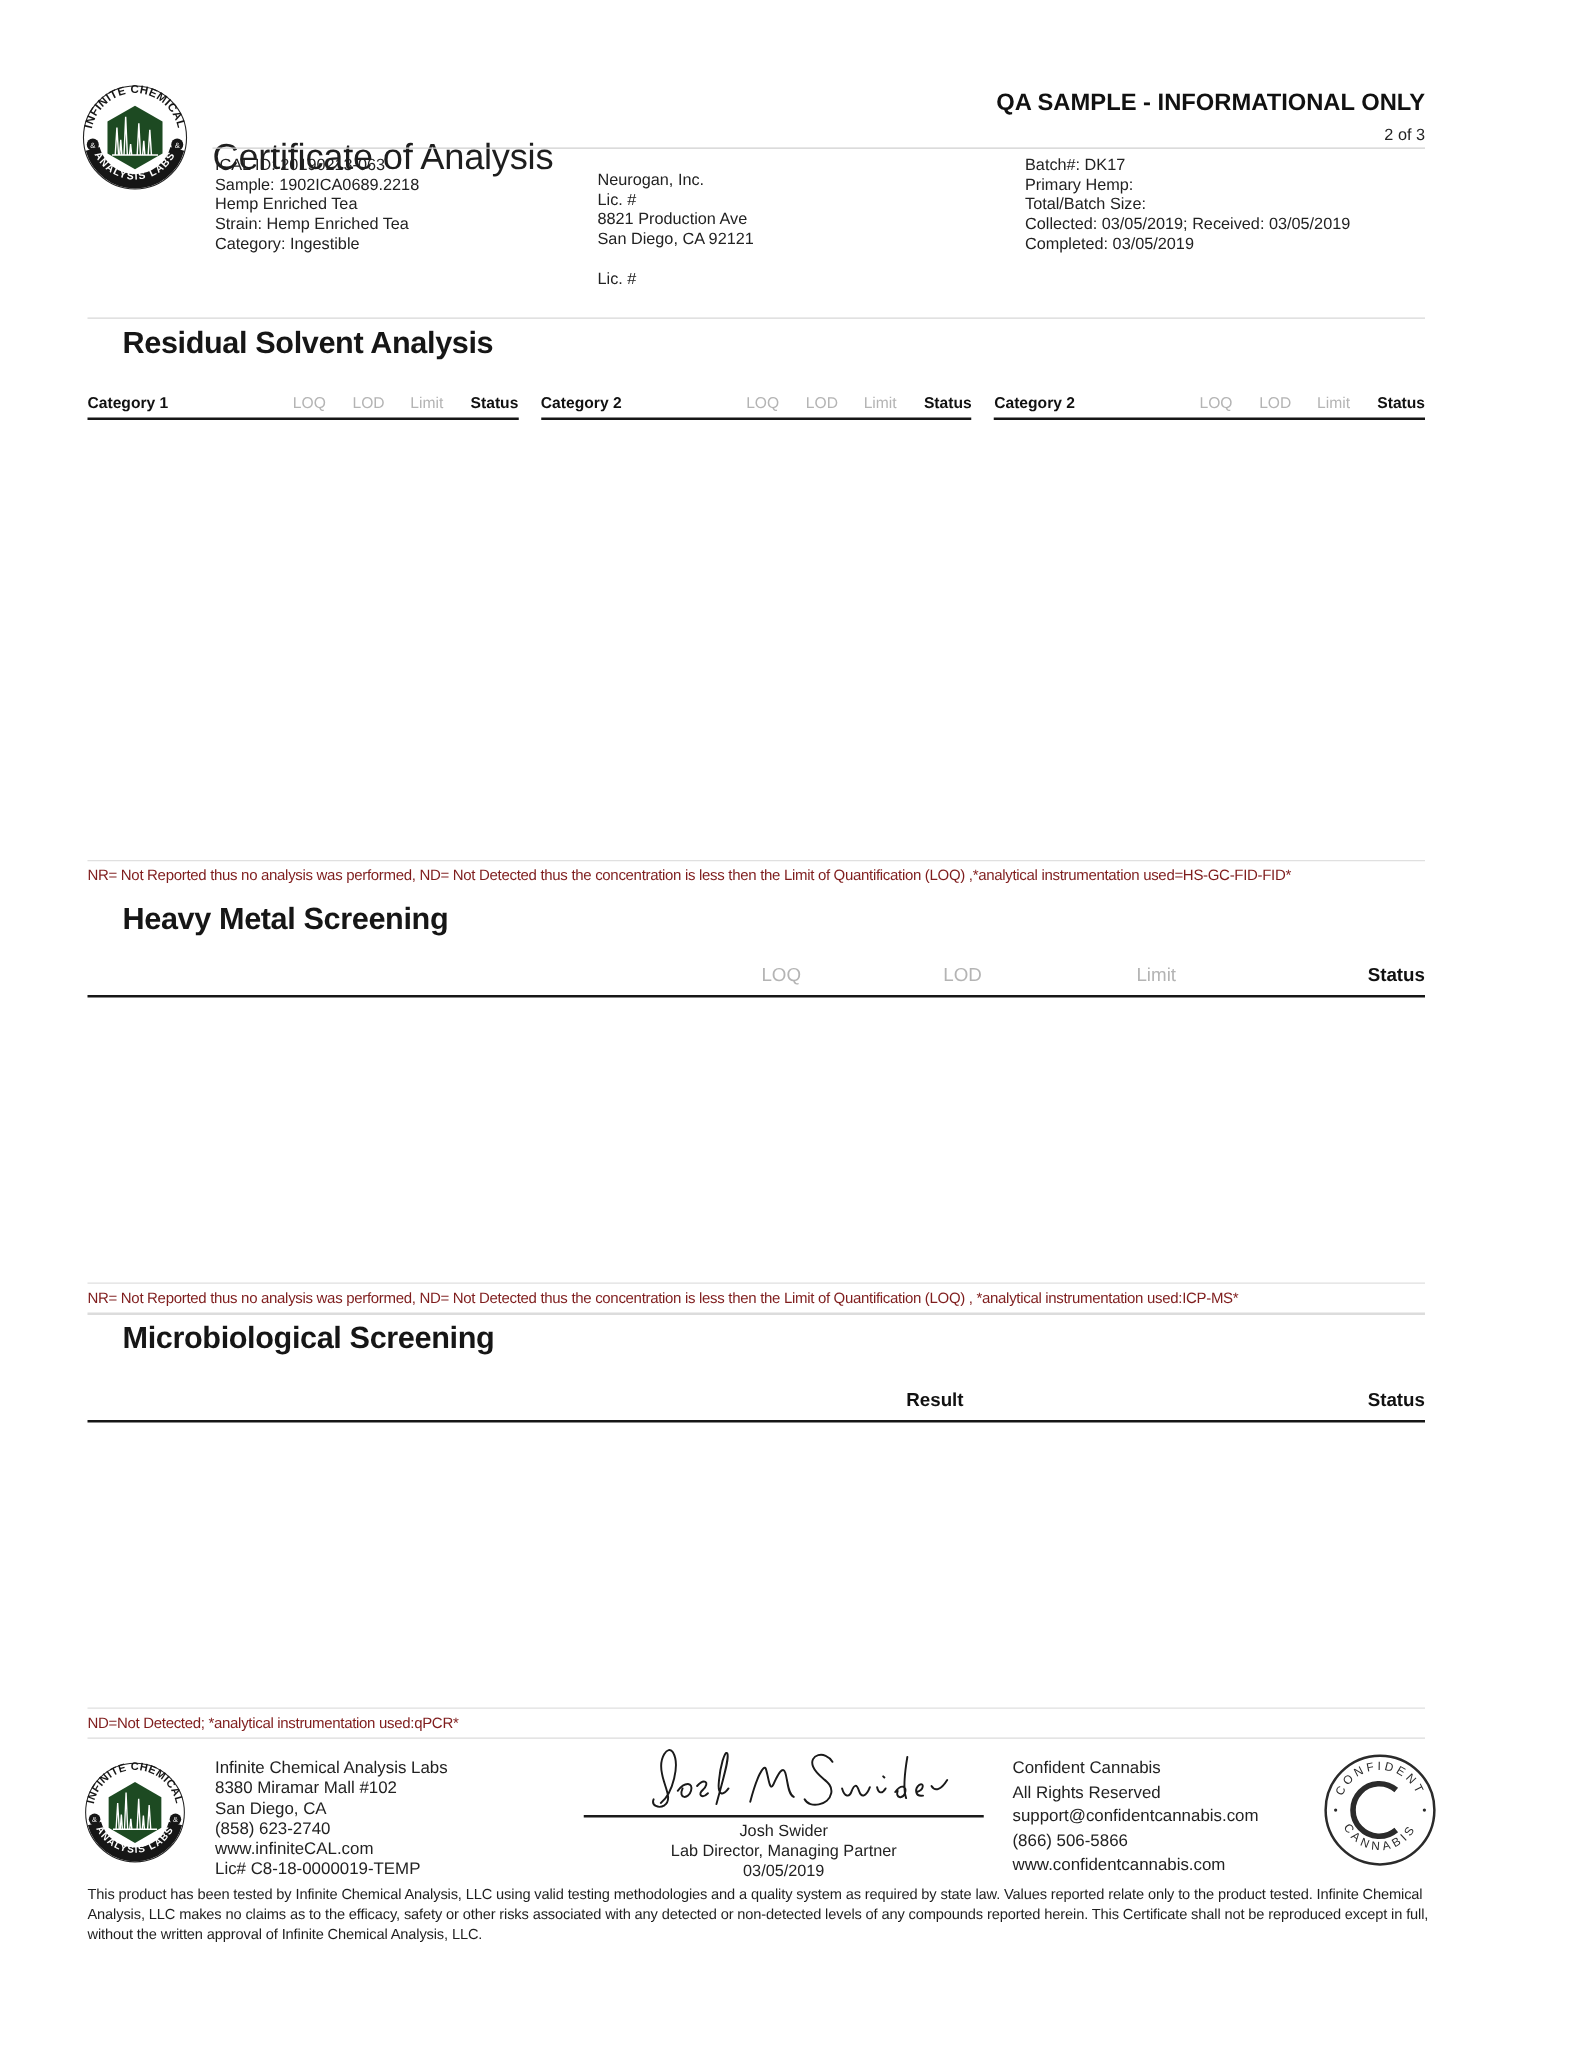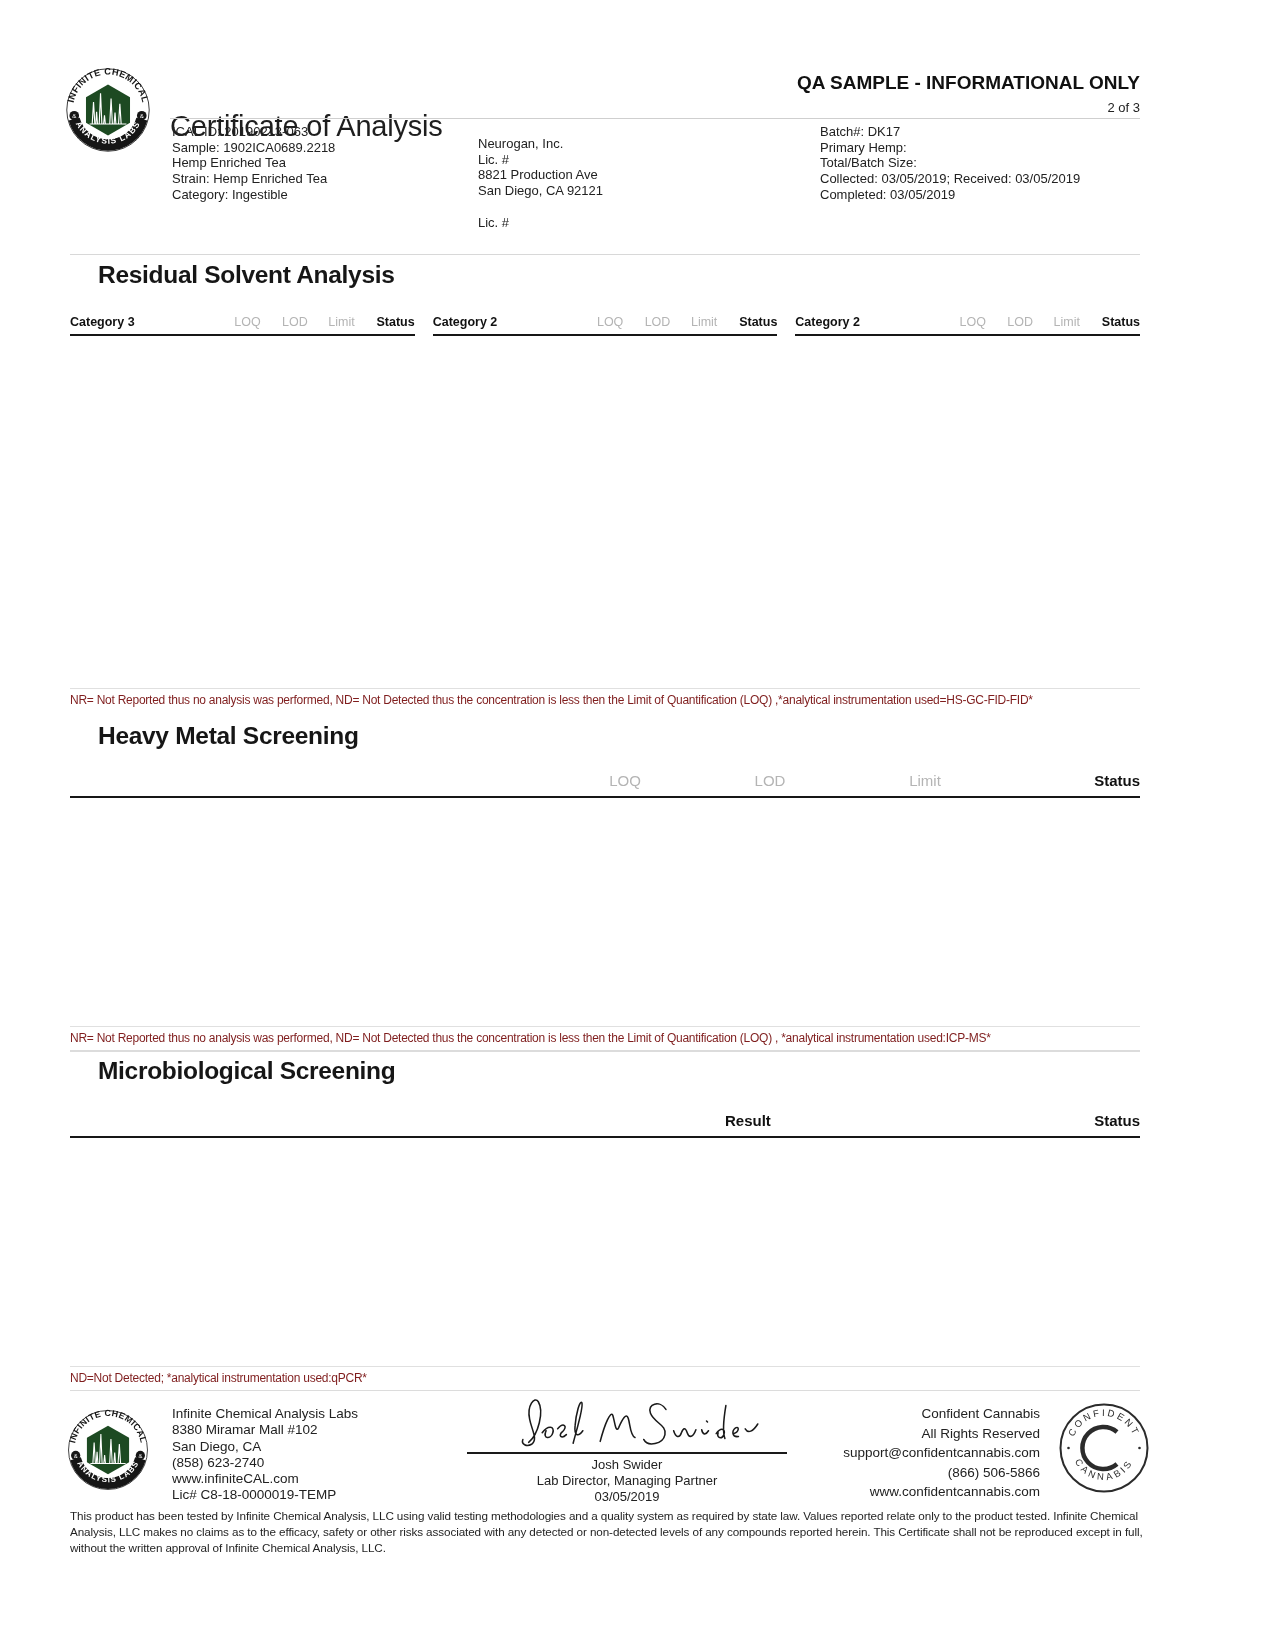--- a/index.html
+++ b/index.html
@@ -45,21 +45,21 @@
   .mi-header{left:70px;top:1112px;width:1070px;height:22px;font-size:15px;}
   .mi-header span{position:absolute;font-weight:bold;color:#111;}
   .mi-result{left:655px;width:140px;text-align:left;}
   .mi-status{right:0;}
   .mi-rule{left:70px;top:1136px;width:1070px;border-top:2px solid #161616;}
   
   .lab-lines{left:172px;top:1406px;font-size:13.5px;line-height:16.3px;color:#222;}
   .sig-svg{left:495px;top:1394px;}
   .sig-rule{left:467px;top:1452px;width:320px;border-top:2px solid #1a1a1a;}
   .sig-text{left:445px;top:1457px;width:364px;text-align:center;font-size:13px;line-height:16.2px;color:#222;}
-  .cc-lines{left:810px;top:1404px;width:230px;text-align:right;font-size:13.5px;line-height:19.6px;color:#222;}
+  .cc-lines{left:810px;top:1404px;width:230px;text-align:left;font-size:13.5px;line-height:19.6px;color:#222;}
   .disclaimer{left:70px;top:1508px;width:1074px;font-size:11.7px;line-height:16.2px;letter-spacing:-.1px;color:#1f1f1f;}
   .logo-top{left:64px;top:60px;}
   .logo-bottom{left:66px;top:1402px;}
   .cc-logo{left:1058px;top:1402px;}
 </style>
 </head>
 <body>
 
 <div class="page">
 
@@ -116,21 +116,21 @@
     <div>Primary Hemp:</div>
     <div>Total/Batch Size:</div>
     <div>Collected: 03/05/2019; Received: 03/05/2019</div>
     <div>Completed: 03/05/2019</div>
   </div>
 
   <div class="abs sec-rule"></div>
   <div class="abs sec-title t1">Residual Solvent Analysis</div>
   <div class="abs res-header-row">
     <div class="res-col">
-      <span class="cat">Category 3</span>
+      <span class="cat">Category 1</span>
       <span class="h">LOQ</span>
       <span class="h">LOD</span>
       <span class="h">Limit</span>
       <span class="h st">Status</span>
     </div>
     <div class="res-col">
       <span class="cat">Category 2</span>
       <span class="h">LOQ</span>
       <span class="h">LOD</span>
       <span class="h">Limit</span>

